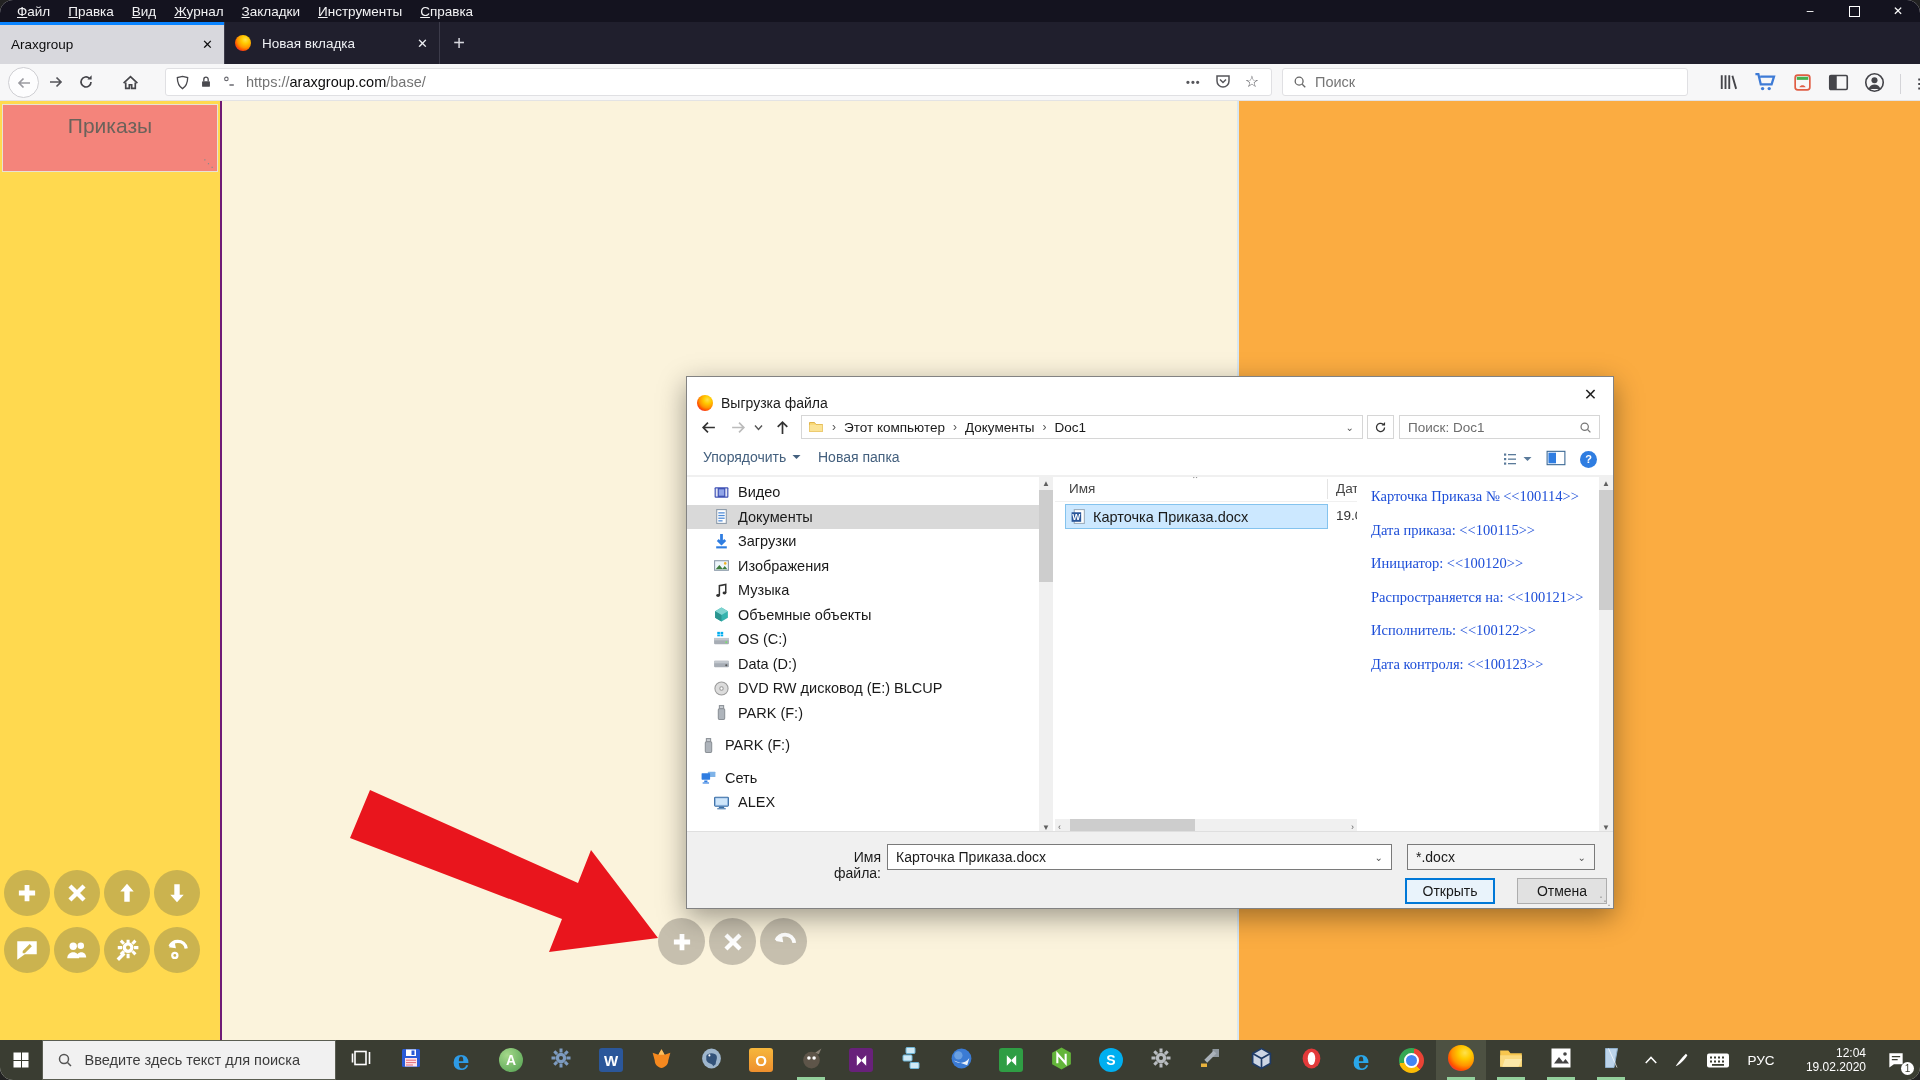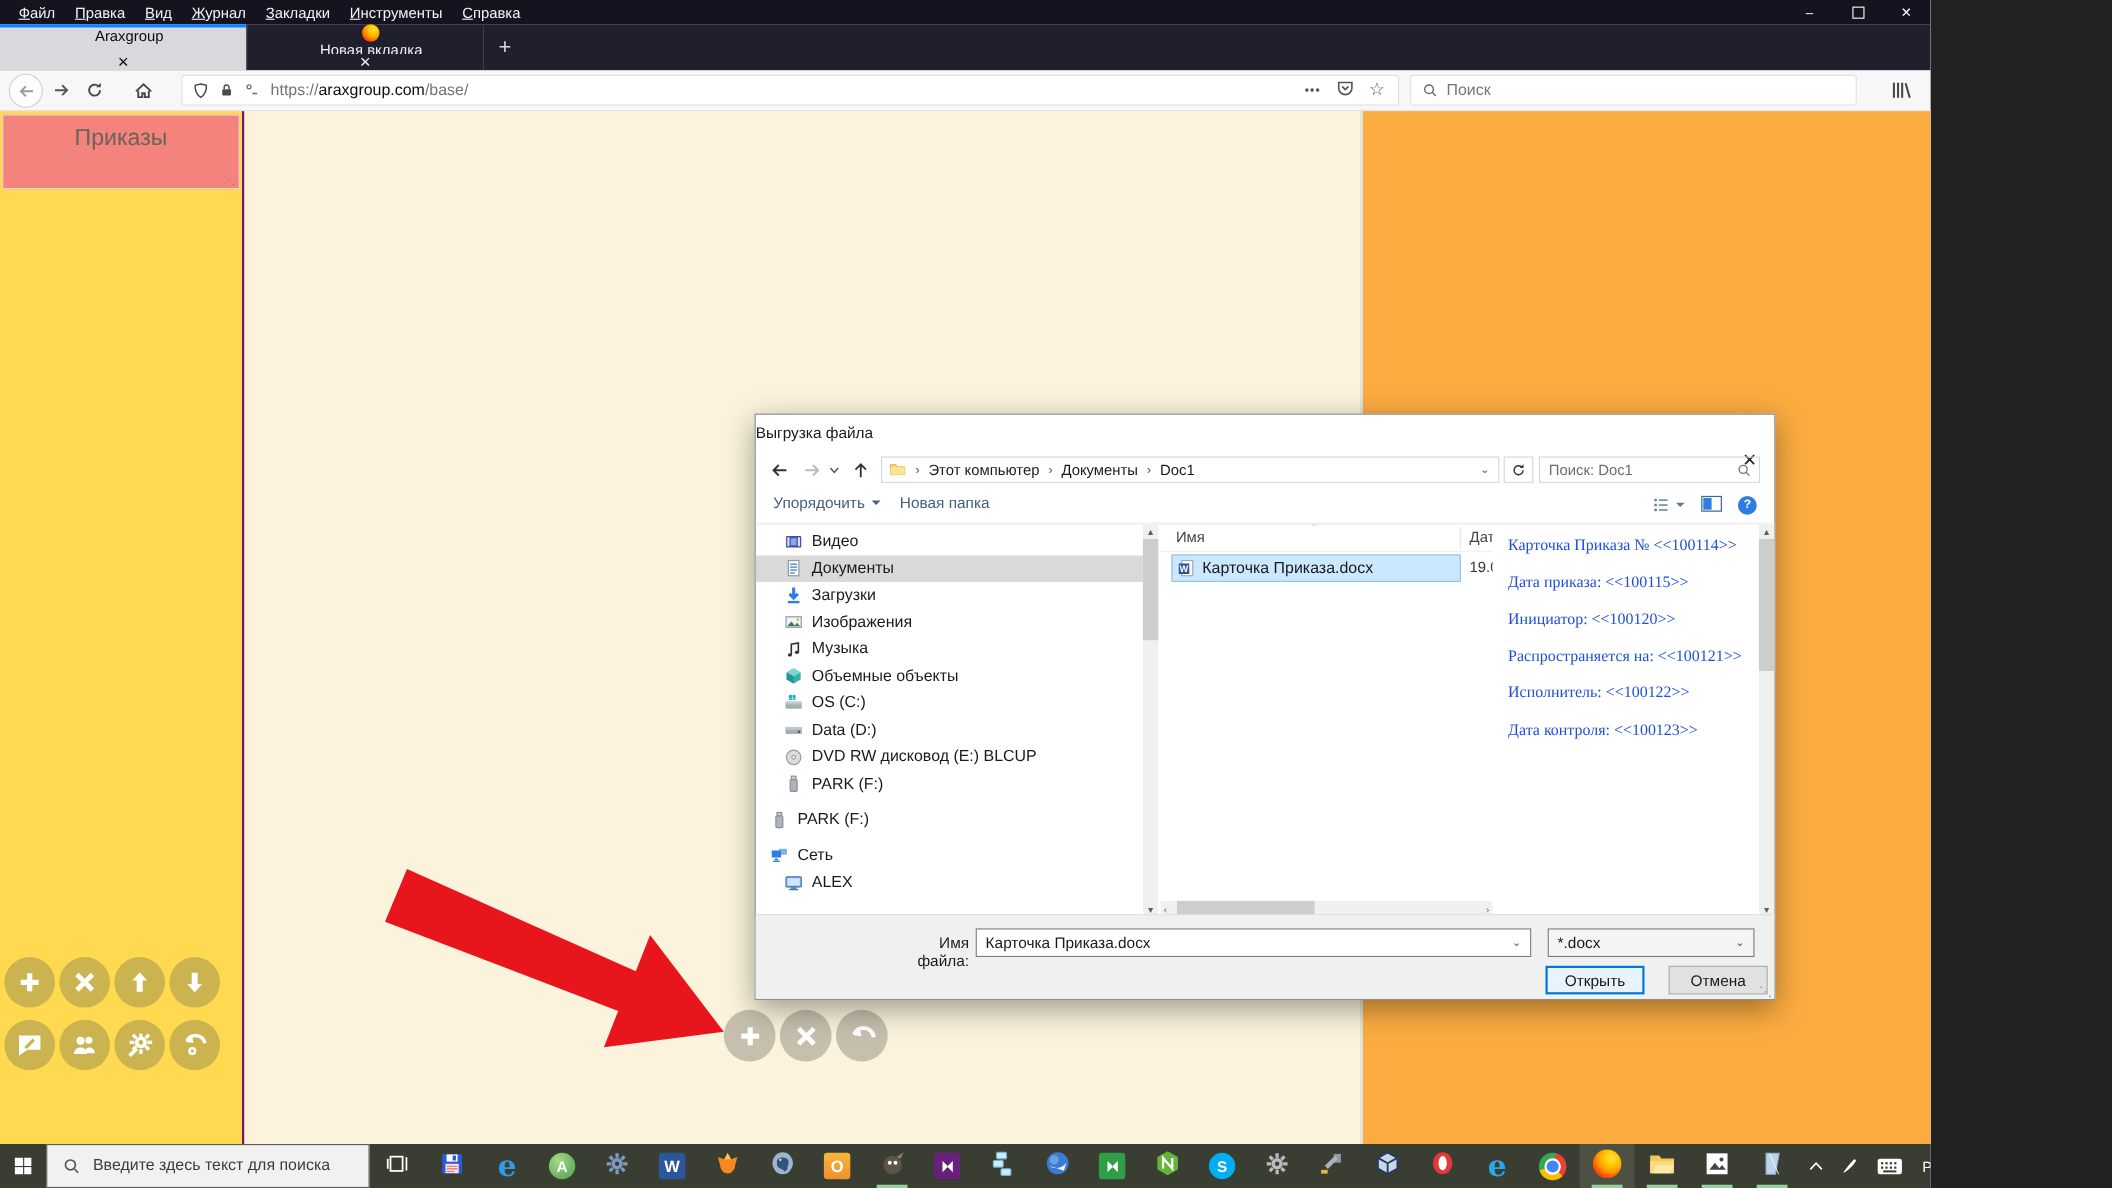--- a/index.html
+++ b/index.html
@@ -1,28 +1,28 @@
 <!DOCTYPE html>
 <html><head>
 <meta charset="utf-8">
 <style>
   html,body{margin:0;padding:0;background:#222;}
-  .screen{position:relative;width:1755px;height:1080px;overflow:hidden;background:#fff;
-          font-family:"Liberation Sans",sans-serif;-webkit-font-smoothing:antialiased;}
+  .screen{position:relative;width:1920px;height:1080px;overflow:hidden;background:#fff;
+          font-family:"Liberation Sans",sans-serif;border-radius:13px;-webkit-font-smoothing:antialiased;}
   
   .menubar{position:absolute;top:0;left:0;right:0;height:22px;background:#14131f;display:flex;align-items:center;color:#f2f2f4;font-size:13.5px;z-index:5;}
   .menu-items{display:flex;padding-left:8px;}
   .mi{display:inline-block;padding:2px 9px;cursor:default;}
   .mi::first-letter{text-decoration:underline;}
   .win-controls{margin-left:auto;display:flex;height:100%;}
   .wc{width:44px;display:flex;align-items:center;justify-content:center;font-size:12px;color:#fff;}
   .wc .box{width:9px;height:9px;border:1px solid #fff;display:inline-block;}
   
   .tabbar{position:absolute;top:22px;left:0;right:0;height:42px;background:#201f2d;display:flex;z-index:5;}
-  .tab{height:42px;display:flex;align-items:center;box-sizing:border-box;flex-direction:column;}
+  .tab{height:42px;display:flex;align-items:center;box-sizing:border-box;}
   .tab.active{width:224px;background:#d8d8dd;border-top:3px solid #0a84ff;color:#0c0c0d;}
   .tab.inactive{width:216px;color:#eef0f4;border-left:1px solid #3c3b4a;border-right:1px solid #3c3b4a;}
   .tab-title{font-size:13.5px;padding-left:11px;flex:1;white-space:nowrap;overflow:hidden;}
   .tab-close{padding:0 11px;font-size:13px;}
   .favicon{margin-left:10px;}
   .newtab{width:38px;text-align:center;font-size:20px;line-height:42px;color:#d7d7de;}
   .ff-logo{display:inline-block;border-radius:50%;background:radial-gradient(circle at 65% 30%,#ffe14d 0%,#ffcb00 25%,#ff9400 52%,#ff4f00 70%,#e3256b 86%,#b5007f 100%);}
   .s16{width:16px;height:16px;}.s26{width:26px;height:26px;}
   
   .navbar{position:absolute;top:64px;left:0;right:0;height:36px;background:#f7f7f8;border-bottom:1px solid #e3e3e5;z-index:5;}
@@ -49,21 +49,21 @@
   .panel-right{position:absolute;left:1237px;top:0;width:683px;height:940px;background:#fbac41;border-left:2px solid #d9e7f0;box-sizing:border-box;}
   
   .circle-btn{width:46px;height:46px;border-radius:50%;display:flex;align-items:center;justify-content:center;}
   .sidebar-circles{position:absolute;left:4px;top:770px;display:grid;grid-template-columns:repeat(4,46px);grid-column-gap:4px;grid-row-gap:11px;}
   .sidebar-circles .circle-btn{background:#cbb34f;}
   .center-circles{position:absolute;left:658px;top:818px;display:flex;gap:4px;}
   .center-circles .circle-btn{width:47px;height:47px;background:#c6bfae;}
   .red-arrow{position:absolute;left:0;top:0;width:1920px;height:1080px;pointer-events:none;z-index:40;}
   
   .dialog{position:absolute;left:686px;top:376px;width:928px;height:533px;background:#fff;border:1px solid #828282;box-shadow:0 8px 26px rgba(0,0,0,.38);box-sizing:border-box;z-index:50;color:#1a1a1a;font-size:14.5px;}
-  .dlg-title{height:34px;display:flex;align-items:flex-start;gap:8px;font-size:14px;flex-direction:column;}
+  .dlg-title{height:34px;display:flex;align-items:flex-end;padding-left:10px;gap:8px;font-size:14px;}
   .dlg-close{margin-left:auto;width:45px;height:34px;display:flex;align-items:center;justify-content:center;font-size:16px;color:#222;}
   .dlg-addr{position:relative;height:32px;}
   .abtn{position:absolute;top:4px;width:26px;height:24px;display:flex;align-items:center;justify-content:center;}
   .crumb{position:absolute;left:114px;top:4px;width:562px;height:24px;border:1px solid #d6d6d6;background:#fff;display:flex;align-items:center;box-sizing:border-box;font-size:13.5px;}
   .crumb .sep{color:#555;margin:0 8px;font-size:12px;}
   .crumb-dd{margin-left:auto;color:#555;font-size:10px;padding-right:8px;}
   .addr-refresh{position:absolute;left:680px;top:4px;width:27px;height:24px;border:1px solid #d6d6d6;display:flex;align-items:center;justify-content:center;box-sizing:border-box;}
   .dlg-search{position:absolute;left:712px;top:4px;width:201px;height:24px;border:1px solid #d6d6d6;display:flex;align-items:center;box-sizing:border-box;color:#6d6d6d;font-size:13.5px;padding-left:8px;}
   .dlg-search .mag{margin-left:auto;margin-right:7px;display:flex;}
   .dlg-toolbar{position:relative;height:32px;border-bottom:2px solid #f0f0f0;font-size:14px;color:#44607e;}

